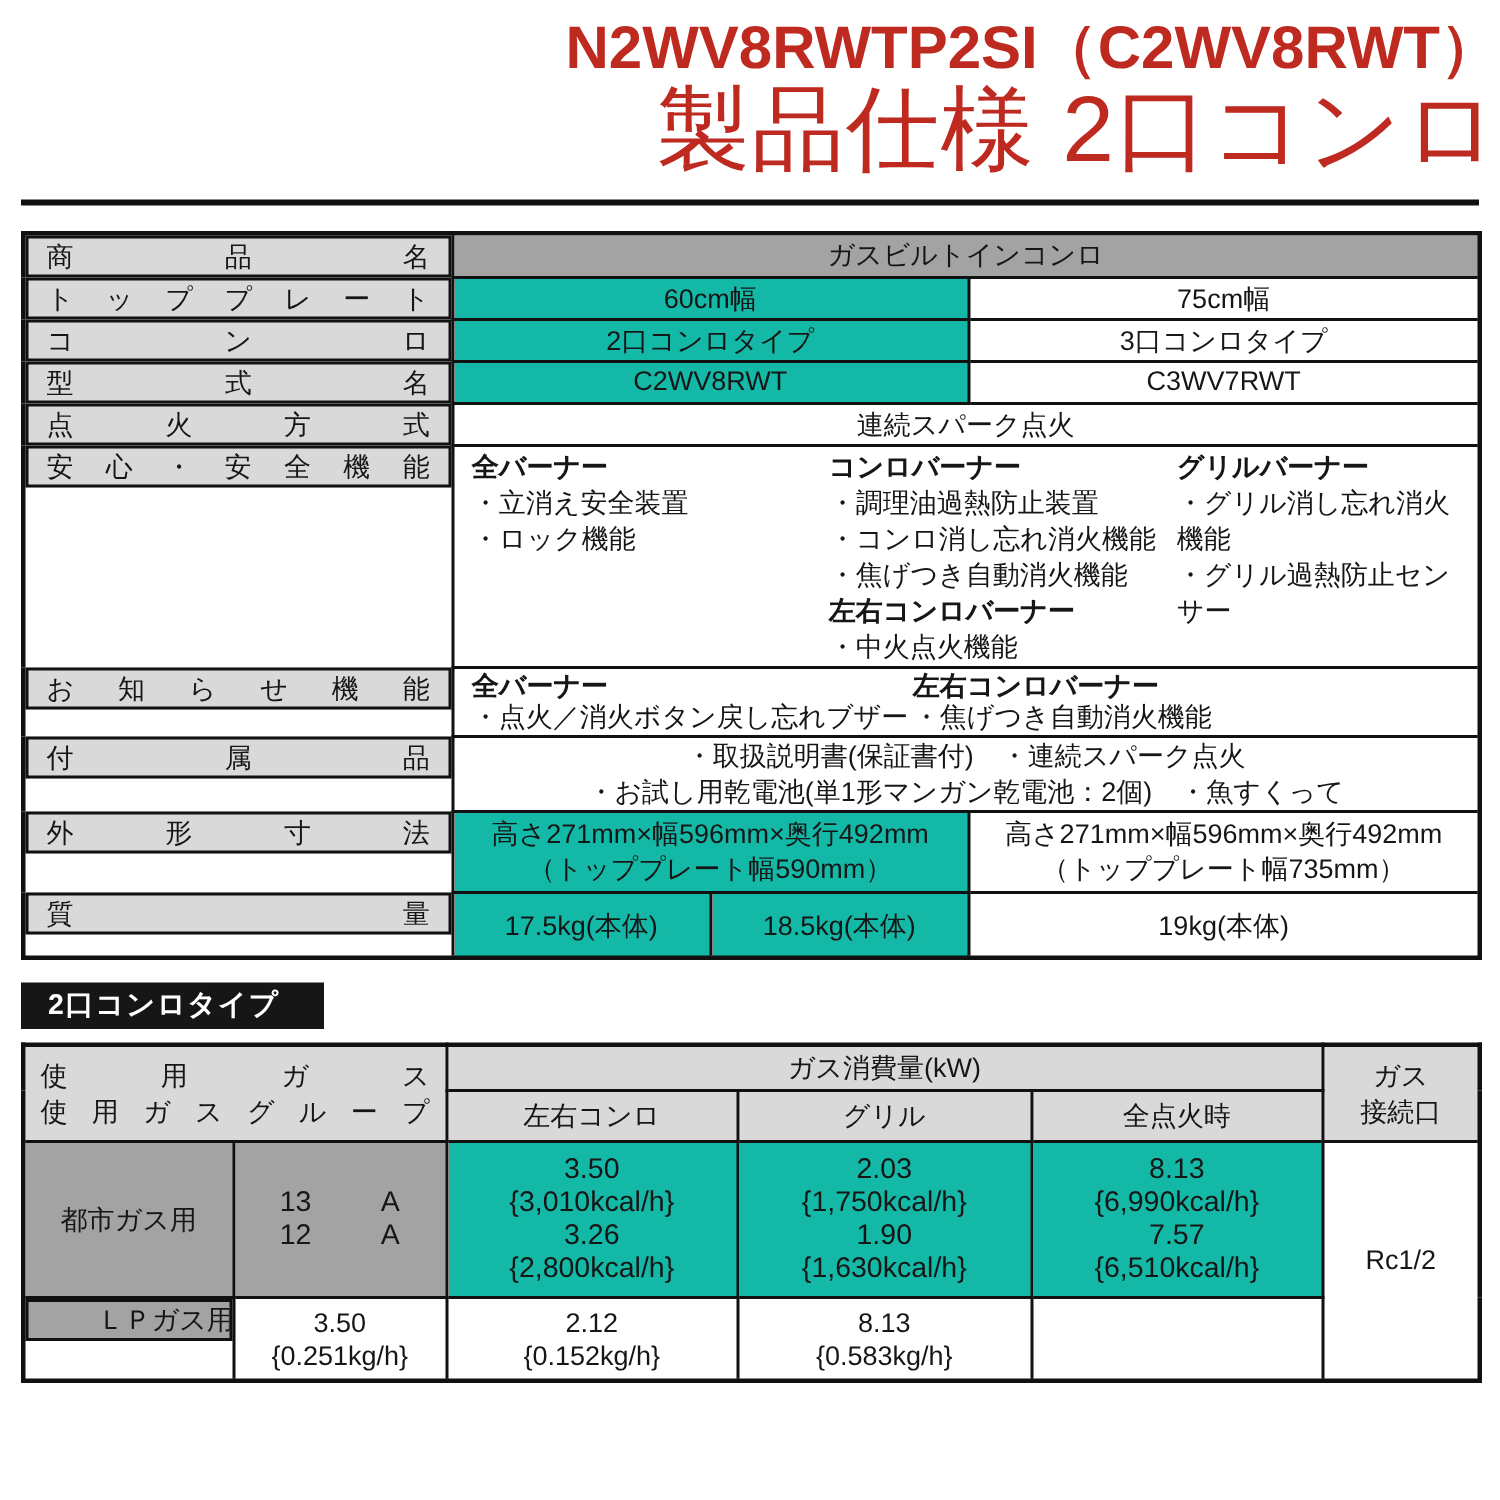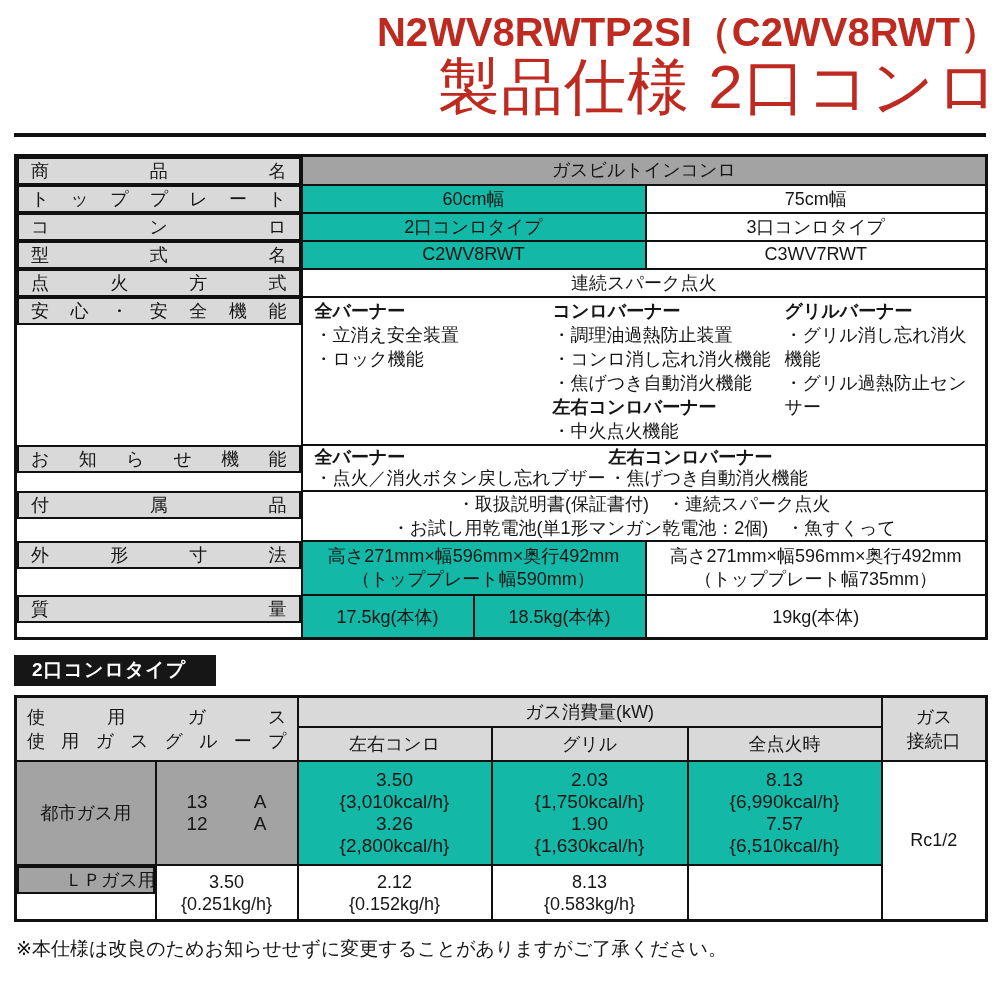--- a/index.html
+++ b/index.html
@@ -351,15 +351,14 @@
         <div>{0.152kg/h}</div>
       </td>
       <td class="pair">
         <div>8.13</div>
         <div>{0.583kg/h}</div>
       </td>
     </tr>
   </tbody>
     </table>
 
-  <div class="foot">※本仕様は改良のためお知らせせずに変更することがありますがご了承ください。</div>
 
 </div>
 
 </body></html>

